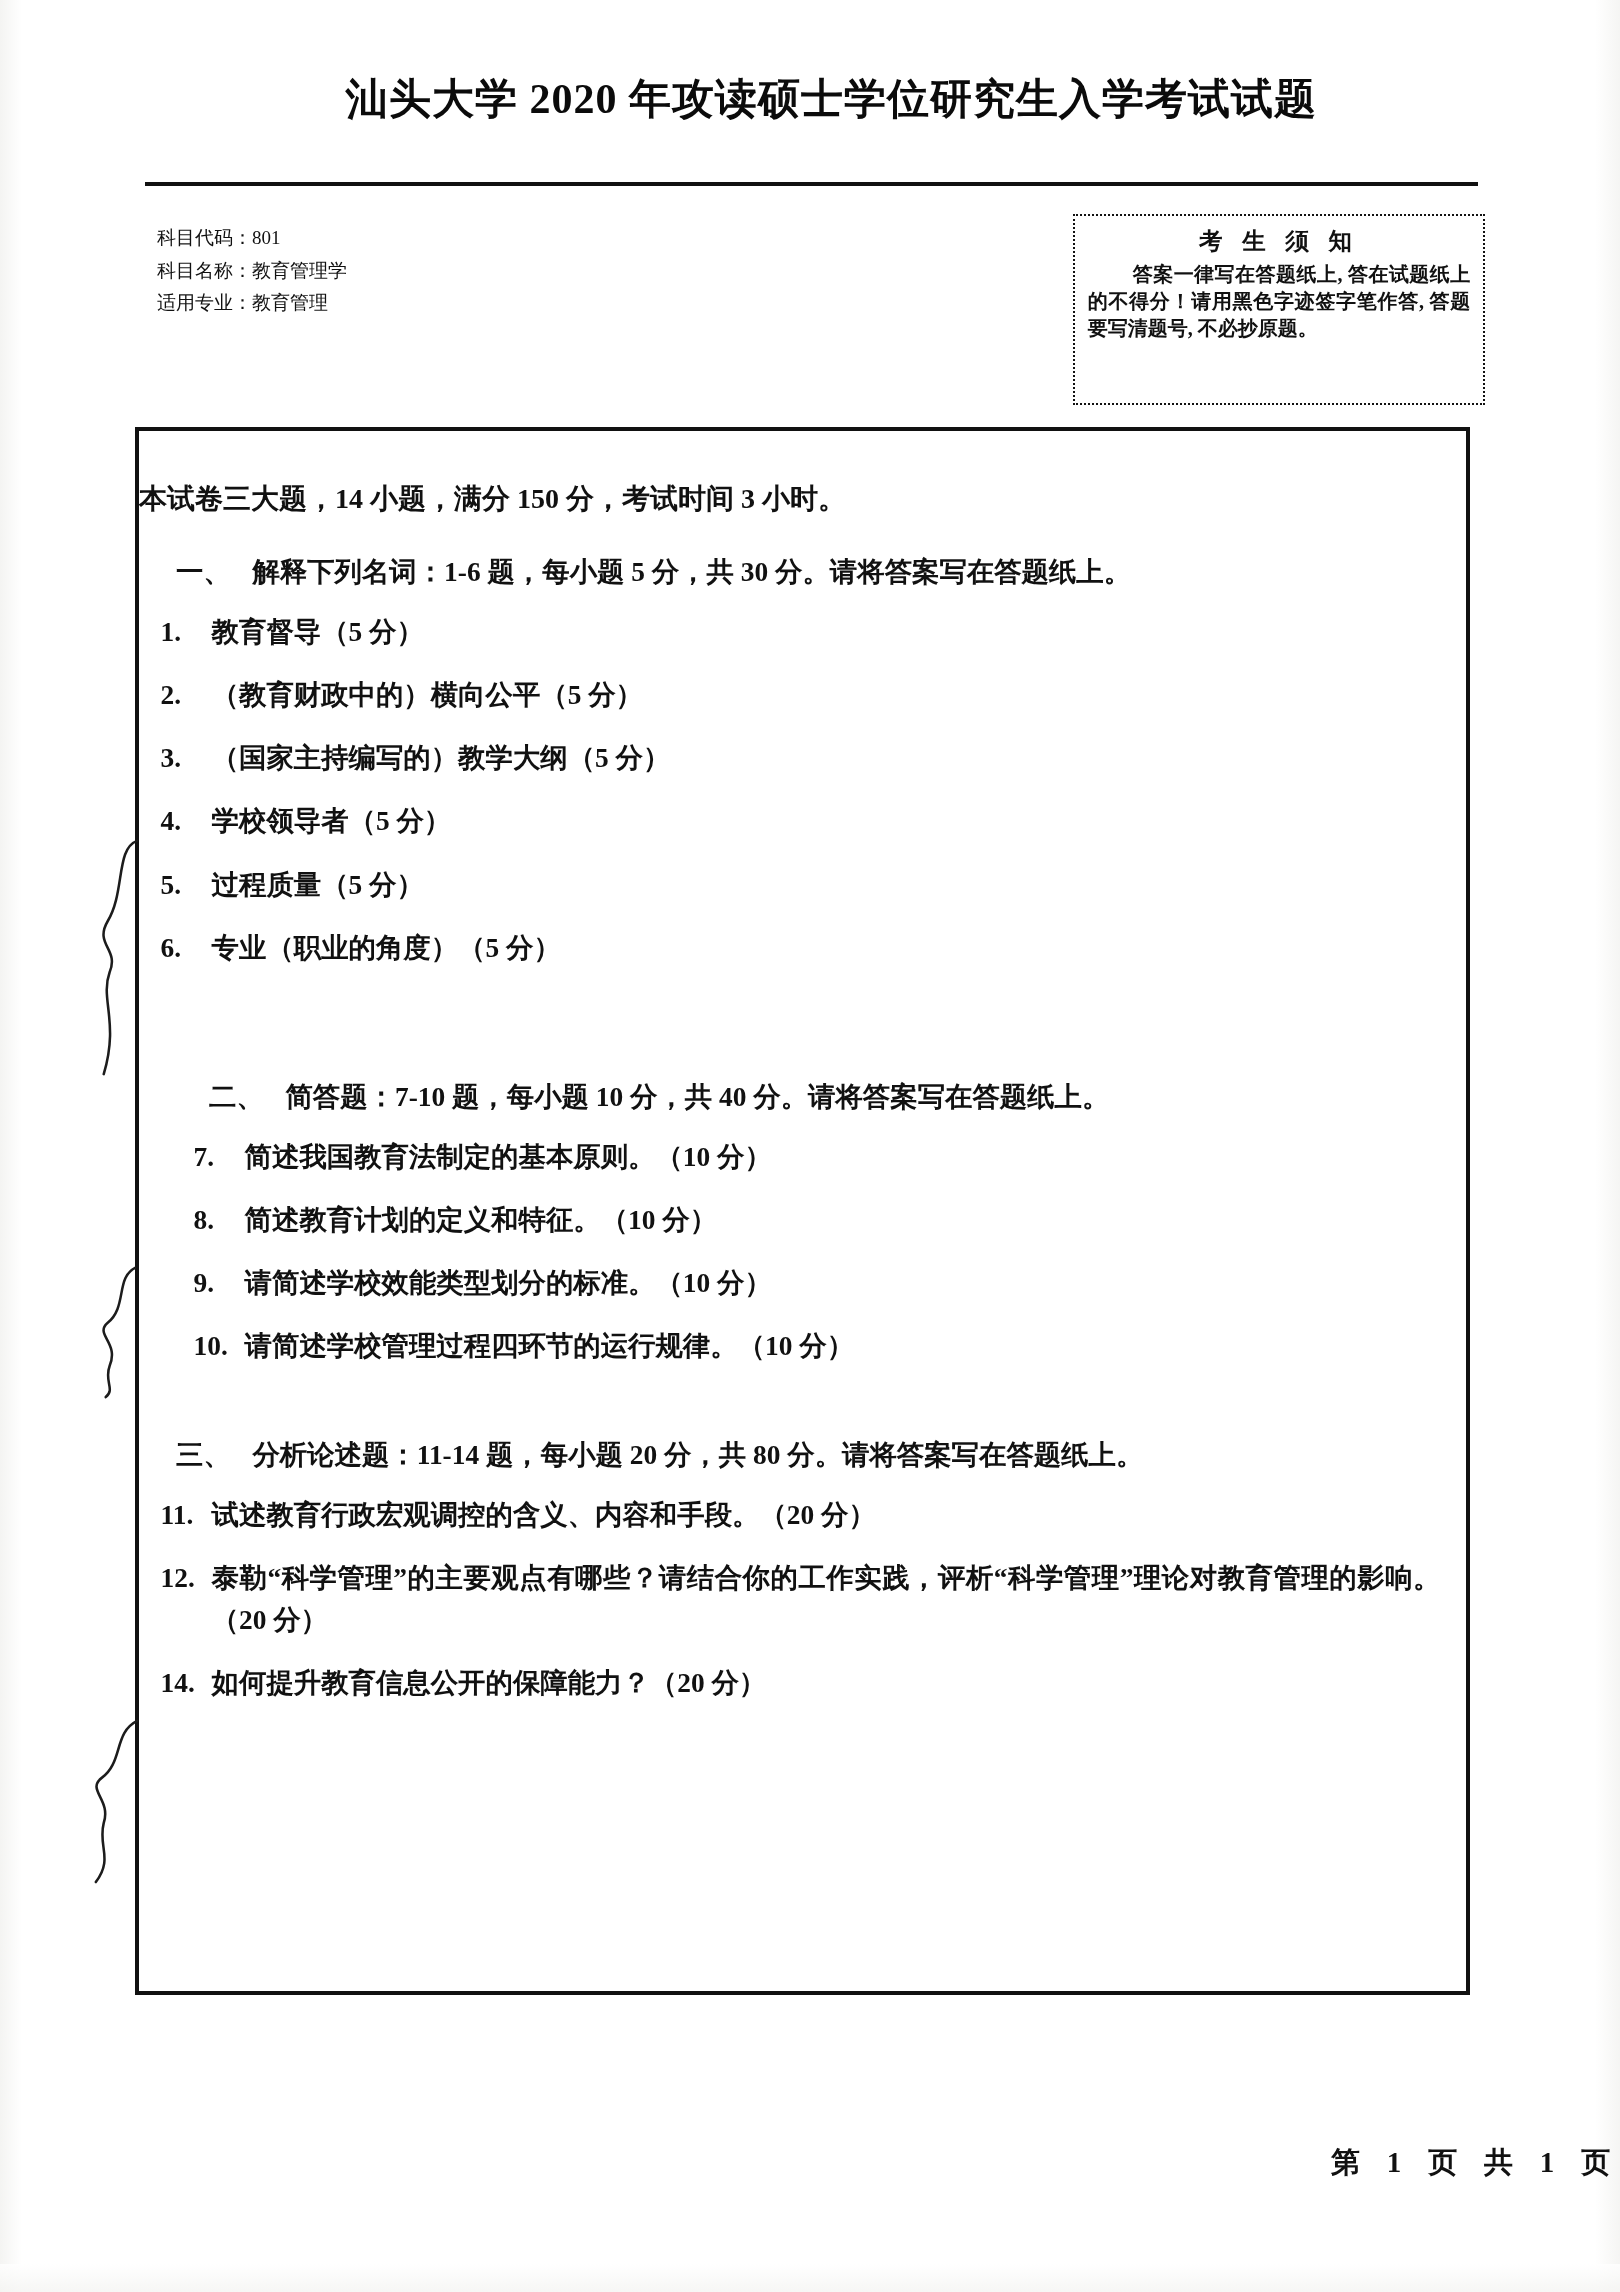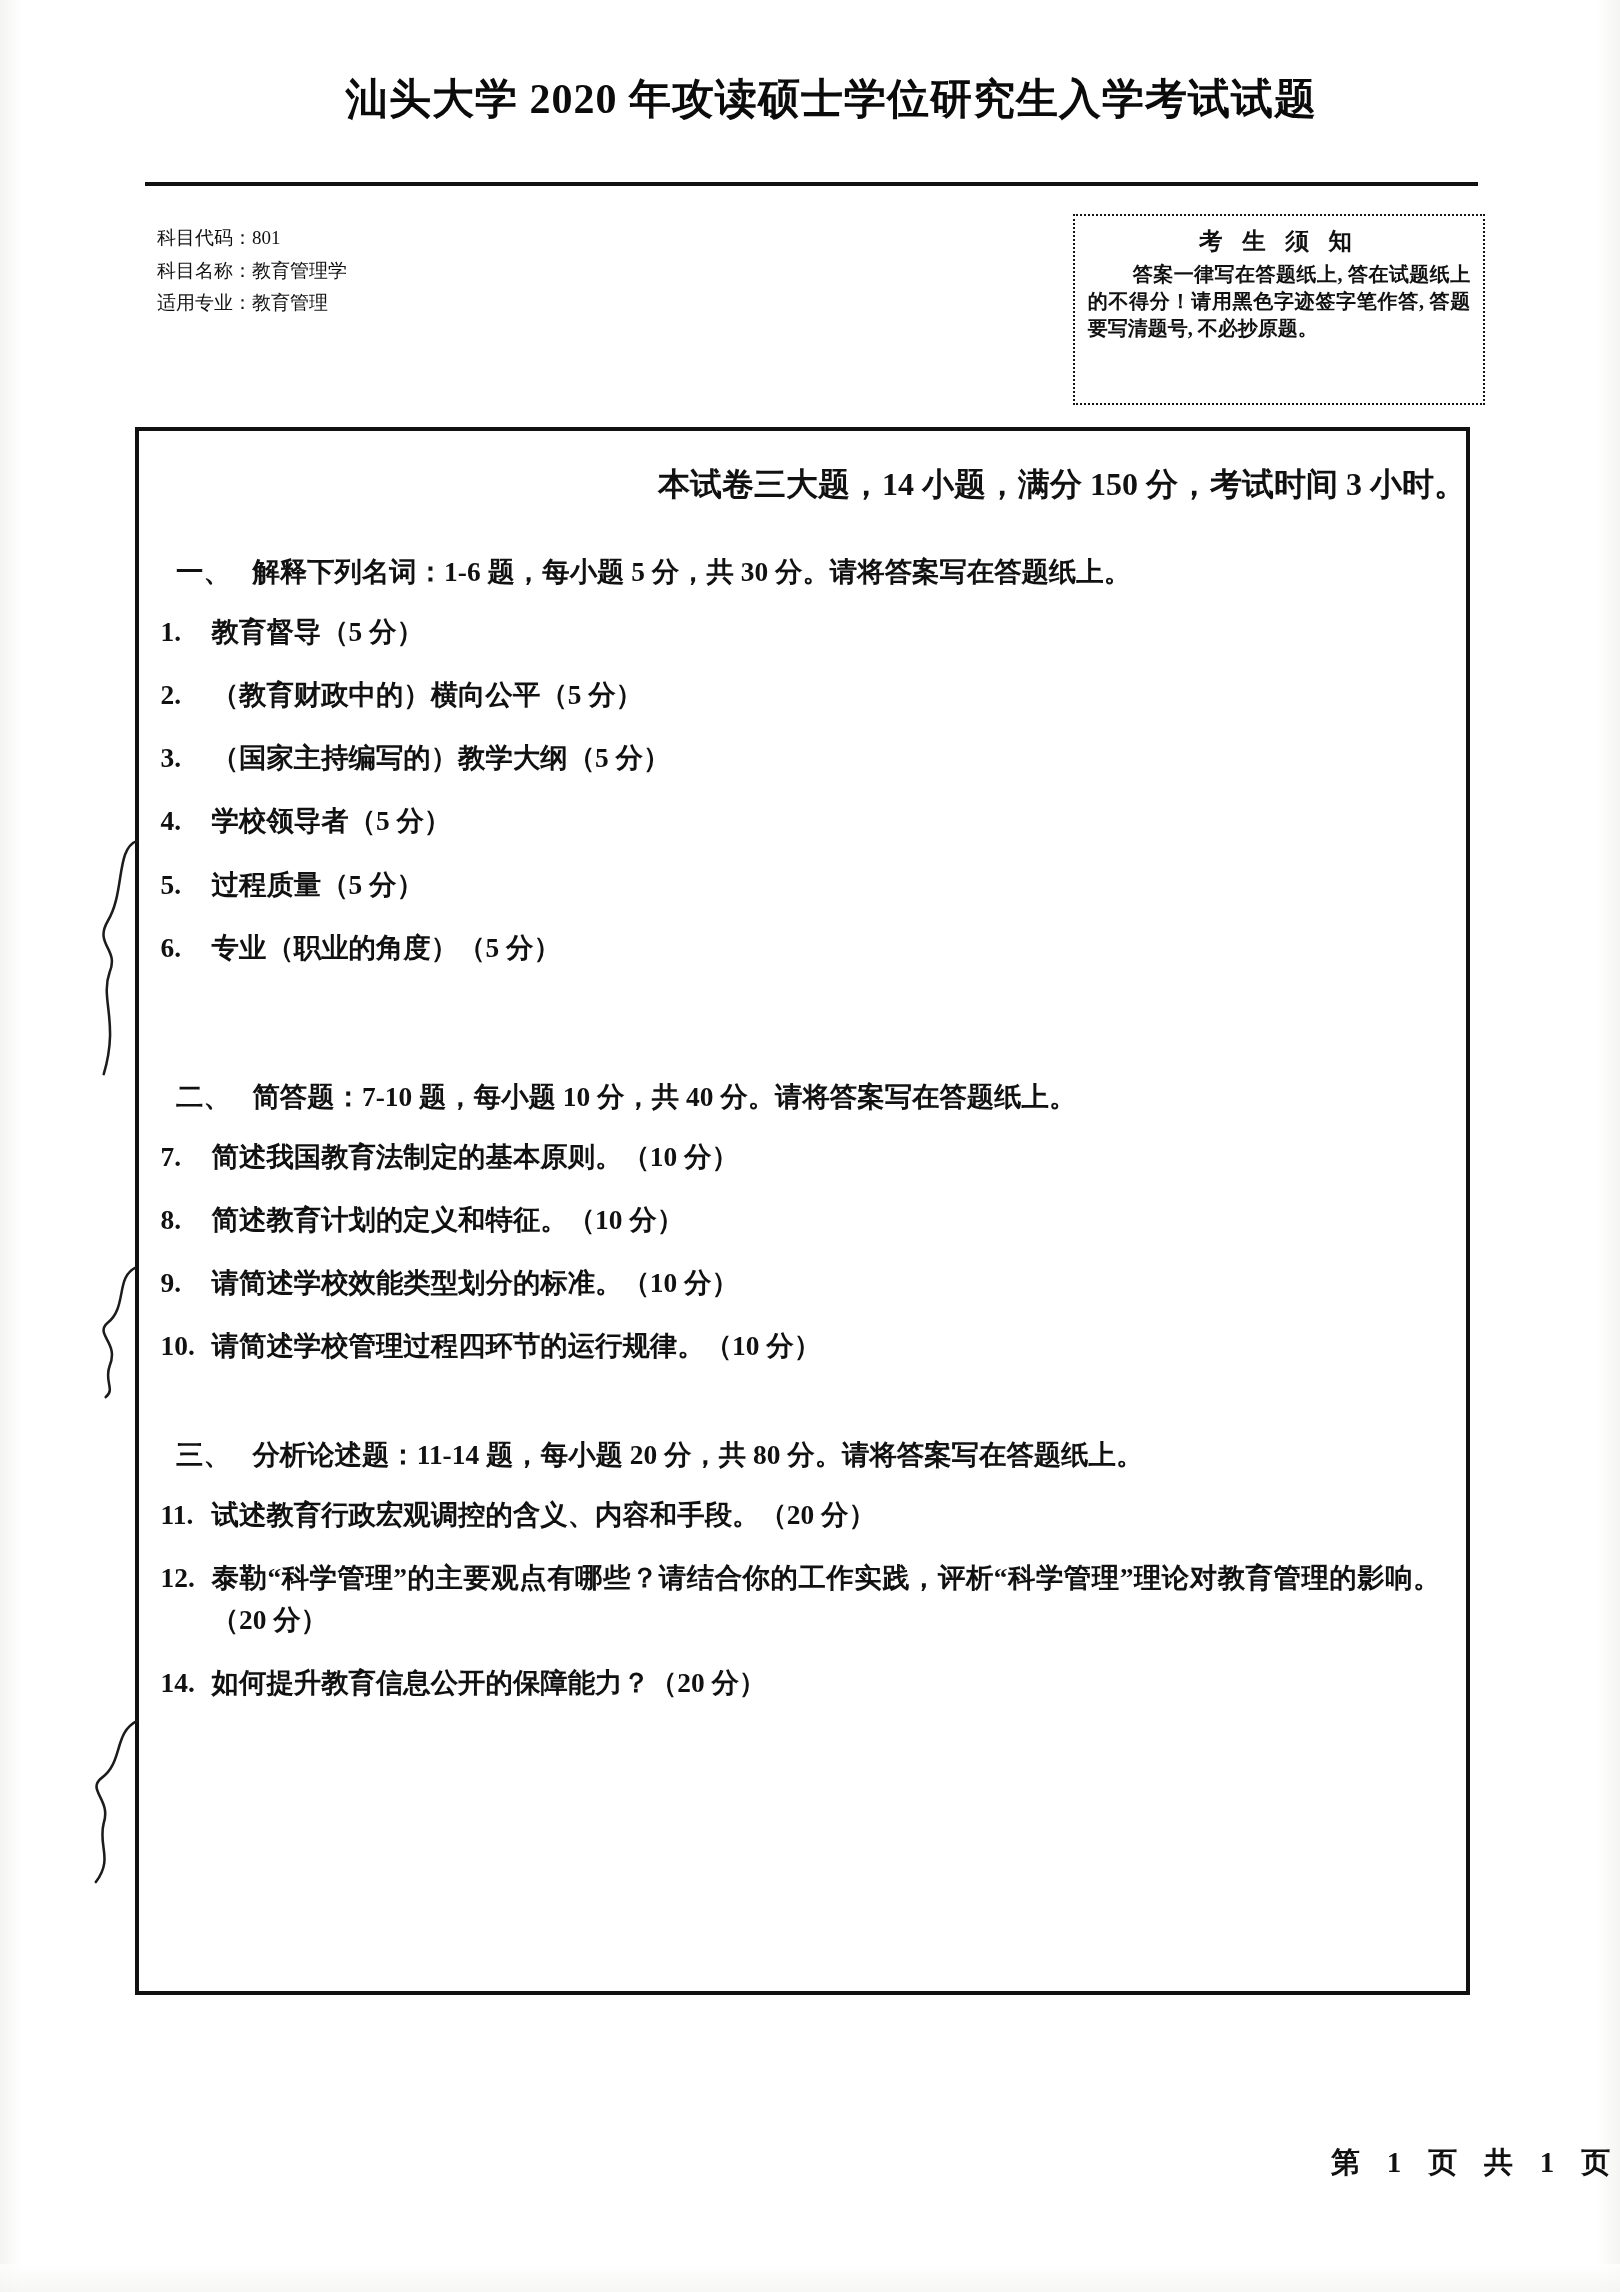--- a/index.html
+++ b/index.html
@@ -124,24 +124,24 @@
 
   .exam-inner {
     position: relative;
     width: 100%;
     height: 100%;
     padding: 0;
   }
 
   .exam-info {
     position: absolute;
-    left: 0; top: 32px;
+    left: 0; top: 49px;
     width: 100%;
-    text-align: right;
-    font-size: 32px;
+    text-align: left;
+    font-size: 28px;
     font-weight: bold;
     color: #111;
     white-space: nowrap;
   }
 
   .section {
     position: absolute;
     left: 0;
     width: 100%;
   }
@@ -261,21 +261,21 @@
             <span class="q-num">5.</span>
             <span class="q-text">过程质量（5 分）</span>
           </li>
           <li class="q-item">
             <span class="q-num">6.</span>
             <span class="q-text">专业（职业的角度）（5 分）</span>
           </li>
         </ul>
       </div>
 
-      <div class="section" style="top:648px;">
+      <div class="section" style="top:648px;padding-left:33px;">
         <div class="section-heading">
           <span class="sec-num">二、</span><span>简答题：7-10 题，每小题 10 分，共 40 分。请将答案写在答题纸上。</span>
         </div>
         <ul class="q-list">
           <li class="q-item">
             <span class="q-num">7.</span>
             <span class="q-text">简述我国教育法制定的基本原则。（10 分）</span>
           </li>
           <li class="q-item">
             <span class="q-num">8.</span>

